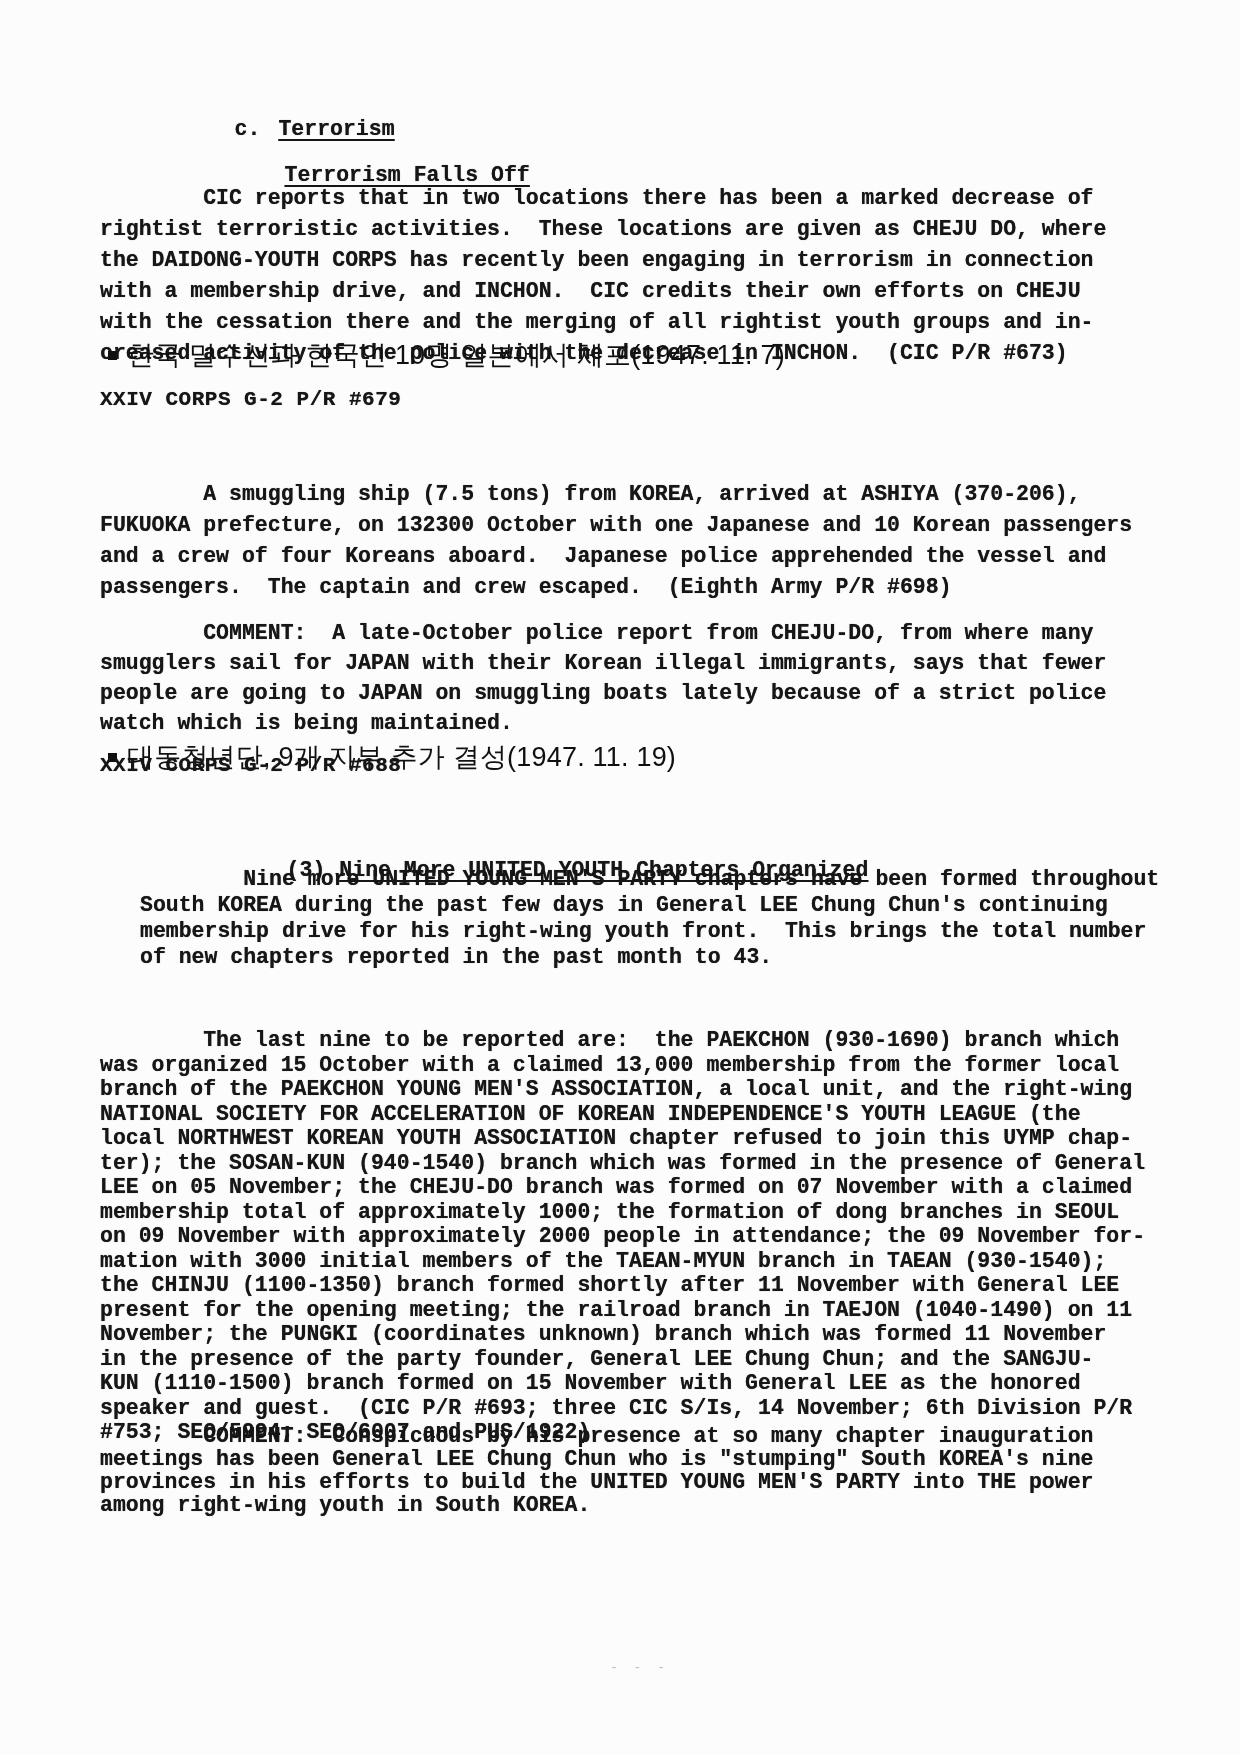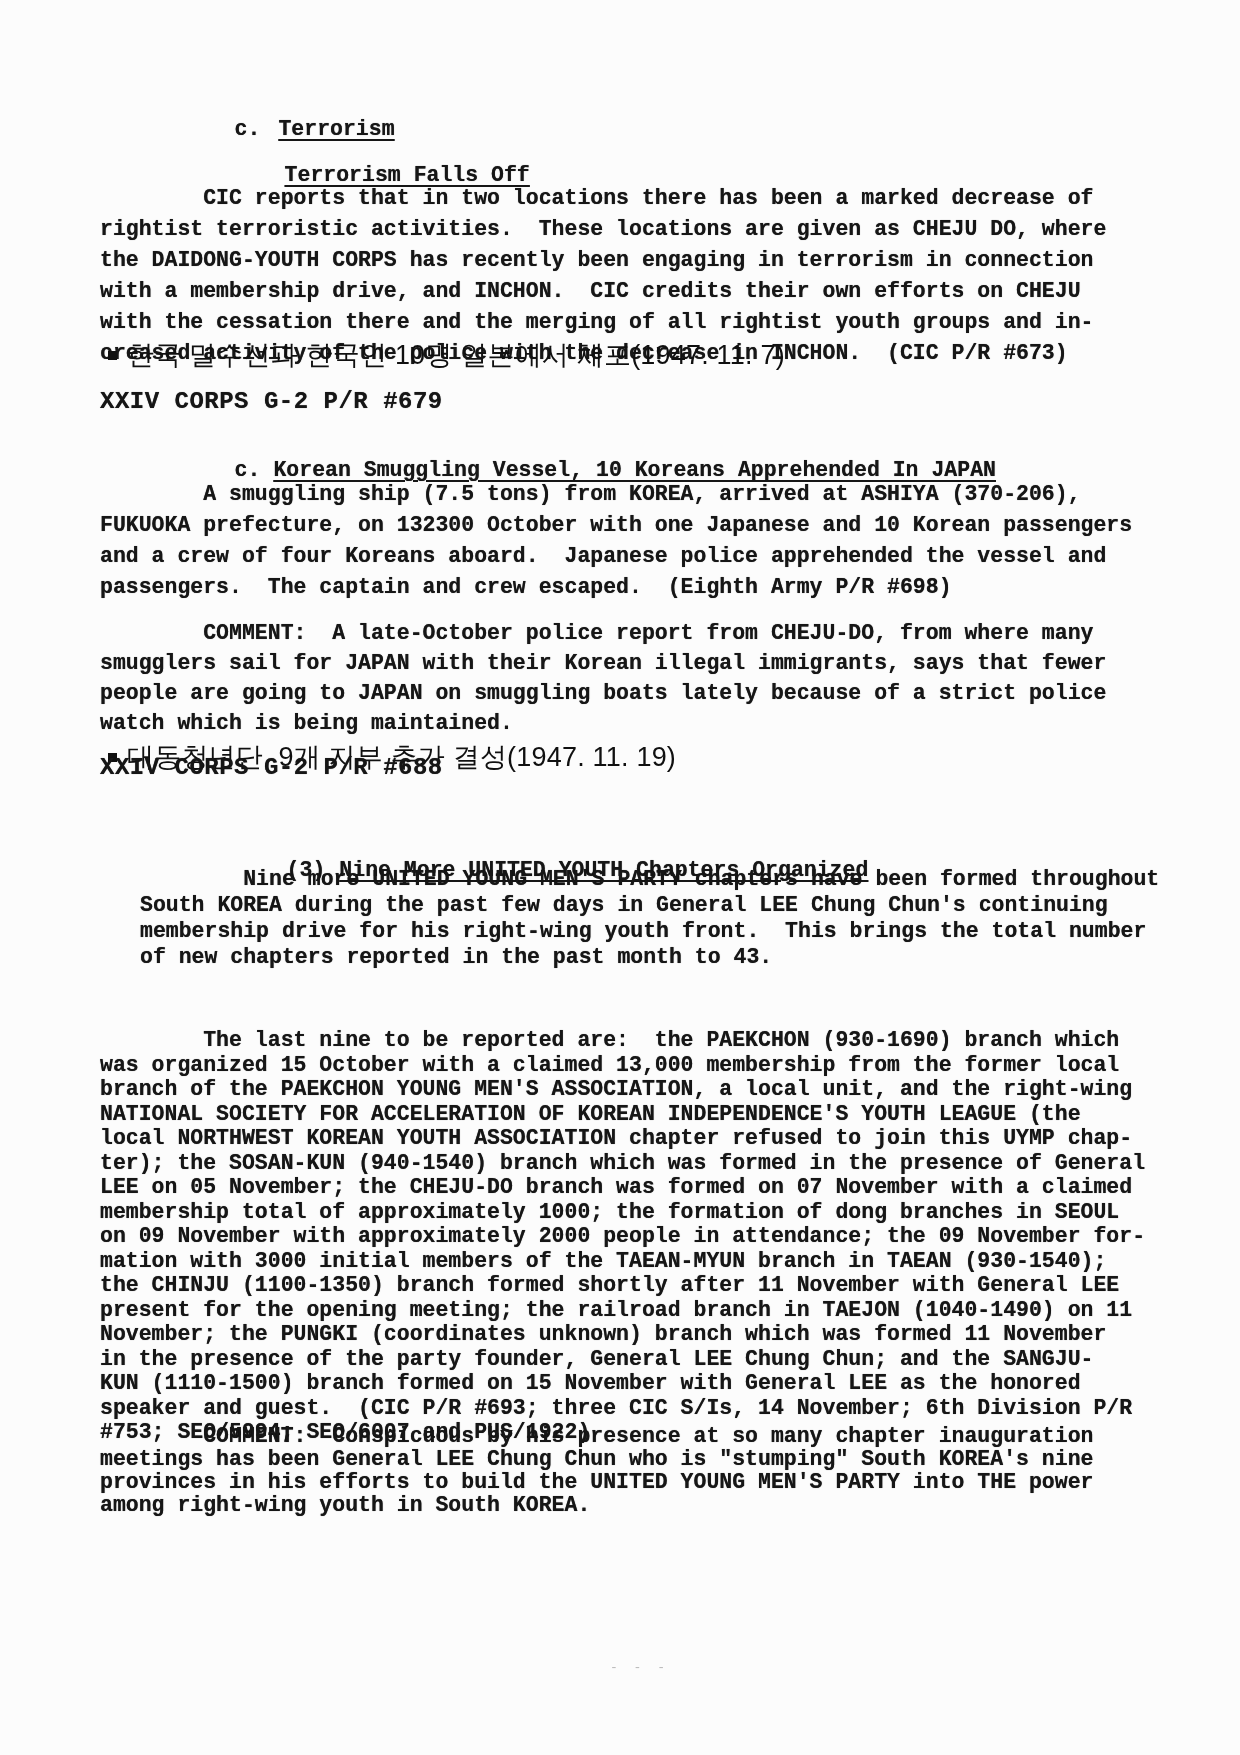--- a/index.html
+++ b/index.html
@@ -16,21 +16,21 @@
   .tw{ 
     font-family:"Liberation Mono","DejaVu Sans Mono",monospace;
     font-weight:bold;
     font-size:21.5px;
     text-shadow:0 0 0.7px rgba(10,10,10,0.75);
   }
   .para{line-height:31px;width:1100px;}
   .para-mid{line-height:26px;width:1110px;}
   .para-tight{line-height:24.5px;width:1115px;}
   .para-xtight{line-height:23px;width:1110px;}
-  .src-line{font-size:24px;letter-spacing:0.5px;}
+  .src-line{font-size:21px;letter-spacing:0.5px;}
   .hd .pfx{display:inline-block;margin-right:18px;}
   .hd .ul{
     text-decoration:underline;
     text-decoration-thickness:2.2px;
     text-underline-offset:4px;
   }
   .kr{
     font-family:"Liberation Sans","DejaVu Sans",sans-serif;
     font-size:27px;
     font-weight:400;
@@ -68,23 +68,20 @@
 with the cessation there and the merging of all rightist youth groups and in-
 creased activity of the police with the decrease in INCHON.  (CIC P/R #673)</div>
 
   <div class="block kr" style="top:337px;left:108px;">
     <span class="sq"></span>
       <span>한국 밀수선과 한국인 10명 일본에서 체포(1947. 11. 7)</span>
   </div>
 
   <div class="block tw src-line" style="top:388px;left:100px;">XXIV CORPS G-2 P/R #679</div>
 
-  <div class="block tw hd" style="top:434px;left:183px;">
-    <span class="pfx" style="margin-right:13px;">c.</span><span class="ul">Korean Smuggling Vessel, 10 Koreans Apprehended In JAPAN</span>
-  </div>
 
   <div class="block tw para" style="top:479px;left:100px;">        A smuggling ship (7.5 tons) from KOREA, arrived at ASHIYA (370-206),
 FUKUOKA prefecture, on 132300 October with one Japanese and 10 Korean passengers
 and a crew of four Koreans aboard.  Japanese police apprehended the vessel and
 passengers.  The captain and crew escaped.  (Eighth Army P/R #698)</div>
 
   <div class="block tw para" style="top:618px;left:100px;line-height:30px;">        COMMENT:  A late-October police report from CHEJU-DO, from where many
 smugglers sail for JAPAN with their Korean illegal immigrants, says that fewer
 people are going to JAPAN on smuggling boats lately because of a strict police
 watch which is being maintained.</div>

